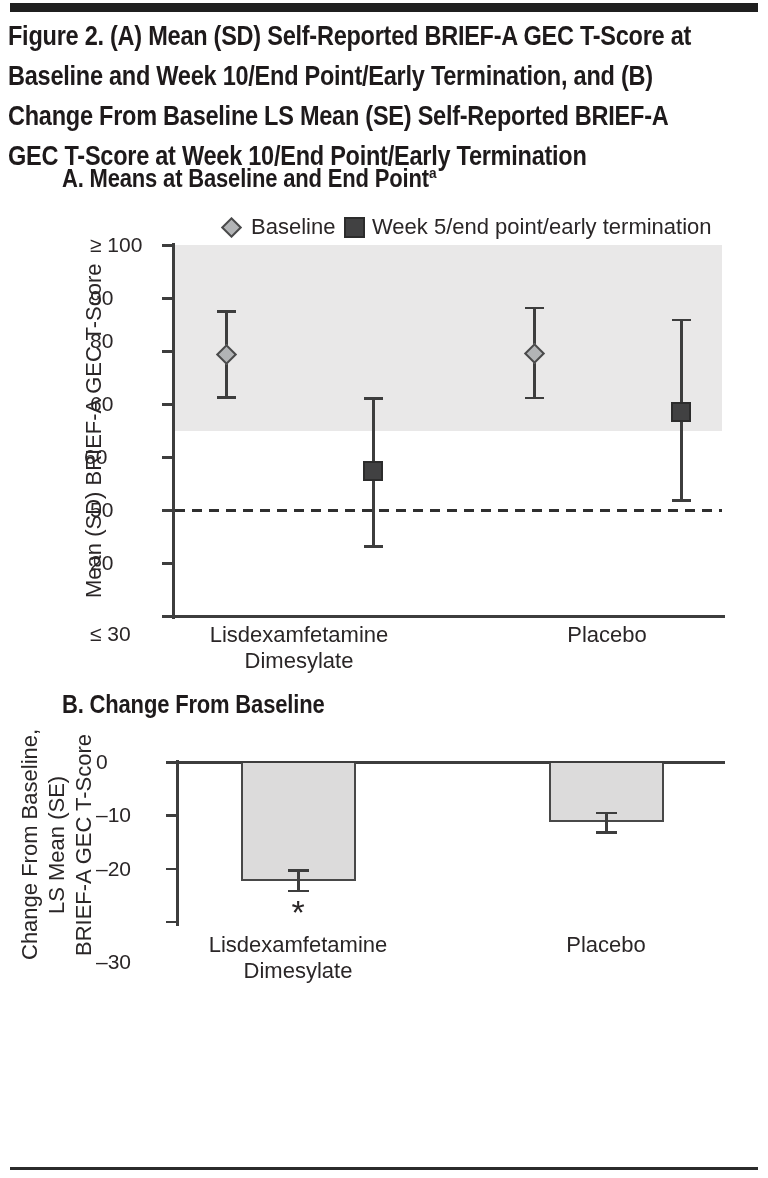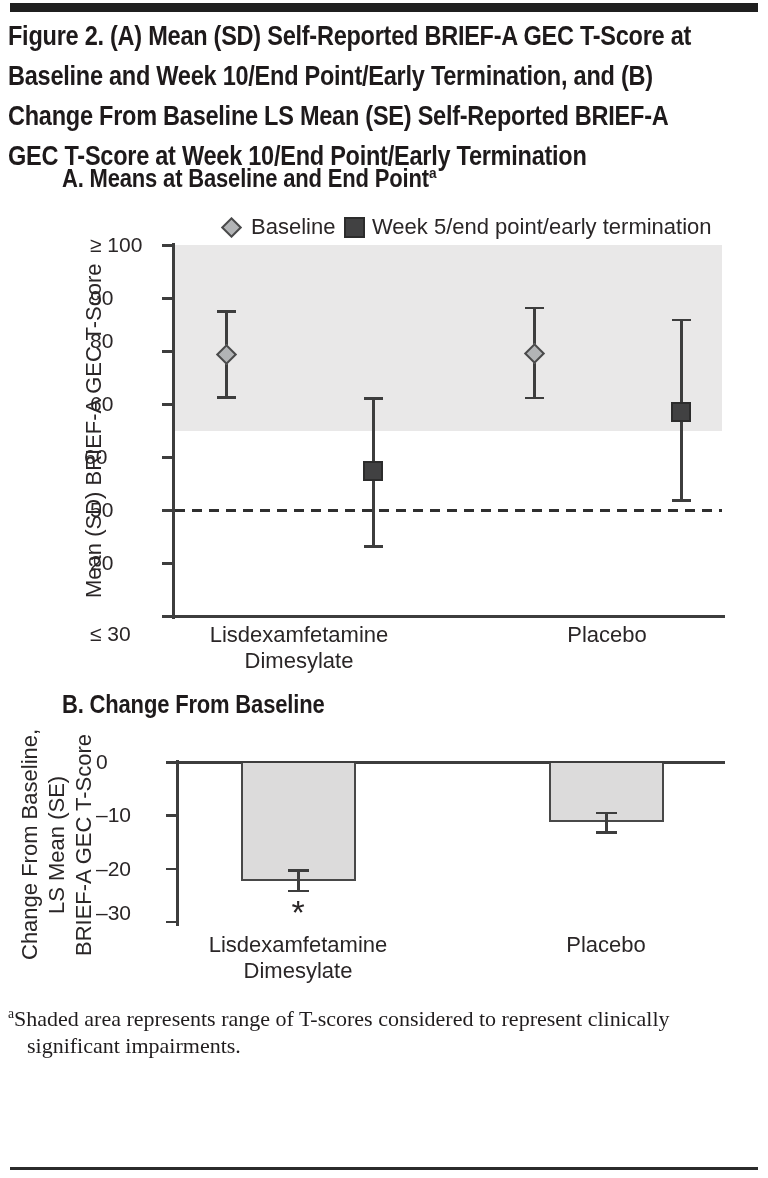--- a/index.html
+++ b/index.html
@@ -105,21 +105,21 @@
   <div class="abs" id="chartB" style="left:0;top:0;width:768px;height:1178px;">
       <div style="left: 176px; top: 760px; width: 3px; height: 166px; background: rgb(61, 61, 61); position: absolute;"></div>
       <div style="left: 176px; top: 760.5px; width: 549px; height: 3px; background: rgb(61, 61, 61); position: absolute;"></div>
       <div style="left: 166px; top: 761px; width: 10px; height: 2.5px; background: rgb(61, 61, 61); position: absolute;"></div>
       <div class="tick-label" style="left: 96px; top: 749px; width: 62px; position: absolute;">0</div>
       <div style="left: 166px; top: 814.3px; width: 10px; height: 2.5px; background: rgb(61, 61, 61); position: absolute;"></div>
       <div class="tick-label" style="left: 96px; top: 802.3px; width: 62px; position: absolute;">–10</div>
       <div style="left: 166px; top: 867.6px; width: 10px; height: 2.5px; background: rgb(61, 61, 61); position: absolute;"></div>
       <div class="tick-label" style="left: 96px; top: 855.6px; width: 62px; position: absolute;">–20</div>
       <div style="left: 166px; top: 920.9px; width: 10px; height: 2.5px; background: rgb(61, 61, 61); position: absolute;"></div>
-      <div class="tick-label" style="left: 96px; top: 900px; width: 62px; position: absolute;">–30</div>
+      <div class="tick-label" style="left: 96px; top: 949px; width: 62px; position: absolute;">–30</div>
       <span class="vtext" style="left: 16px; top: 722px; height: 245px; width: 27px;">Change From Baseline,</span>
       <span class="vtext" style="left: 43px; top: 722px; height: 245px; width: 27px;">LS Mean (SE)</span>
       <span class="vtext" style="left: 70px; top: 722px; height: 245px; width: 27px;">BRIEF-A GEC T-Score</span>
       <div class="dotted-light" style="left: 240.5px; top: 763px; width: 115px; height: 118.392px; background: rgb(220, 219, 219); border-top: none; border-right: 2.5px solid rgb(72, 72, 72); border-bottom: 2.5px solid rgb(72, 72, 72); border-left: 2.5px solid rgb(72, 72, 72); border-image: initial; box-sizing: border-box; position: absolute;"></div>
       <div class="dotted-light" style="left: 548.5px; top: 763px; width: 115px; height: 59.229px; background: rgb(220, 219, 219); border-top: none; border-right: 2.5px solid rgb(72, 72, 72); border-bottom: 2.5px solid rgb(72, 72, 72); border-left: 2.5px solid rgb(72, 72, 72); border-image: initial; box-sizing: border-box; position: absolute;"></div>
       <div style="left: 297px; top: 870.199px; width: 2.5px; height: 20.787px; background: rgb(61, 61, 61); position: absolute;"></div>
       <div style="left: 287.5px; top: 869.199px; width: 21px; height: 2.5px; background: rgb(61, 61, 61); position: absolute;"></div>
       <div style="left: 287.5px; top: 889.986px; width: 21px; height: 2.5px; background: rgb(61, 61, 61); position: absolute;"></div>
       <div style="left: 605px; top: 812.635px; width: 2.5px; height: 19.721px; background: rgb(61, 61, 61); position: absolute;"></div>
       <div style="left: 595.5px; top: 811.635px; width: 21px; height: 2.5px; background: rgb(61, 61, 61); position: absolute;"></div>
@@ -128,17 +128,16 @@
       <div class="cat-label" style="left: 183px; top: 932px; width: 230px; position: absolute;">
         <div>Lisdexamfetamine</div>
         <div>Dimesylate</div>
       </div>
       <div class="cat-label" style="left: 491px; top: 932px; width: 230px; position: absolute;">
         <div>Placebo</div>
       </div>
     </div>
 
   <div class="footnotes" id="footnotes">
-      <p><sup>a</sup><span>Shaded area represents range of T-scores considered to represent clinically significant impairments.</span></p>
     </div>
 
   <div class="rule" style="left:10px;top:1167px;width:748px;height:3px;background:#2b2b2b;"></div>
 </div>
 
 </body></html>

